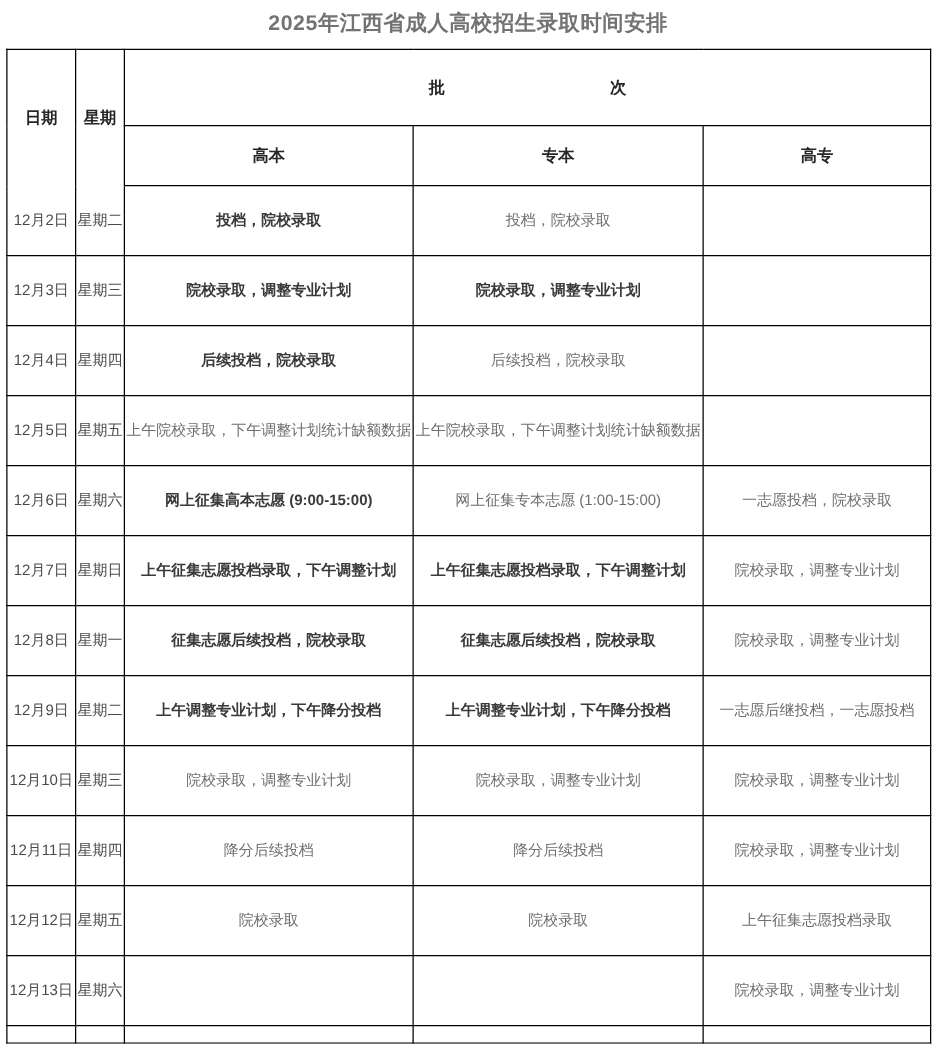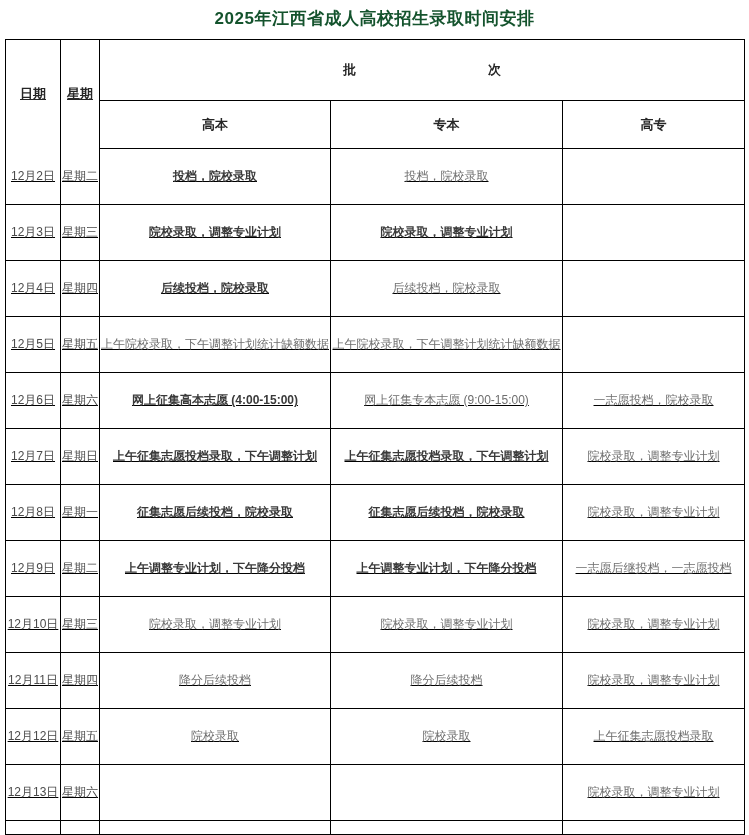--- a/index.html
+++ b/index.html
@@ -3,38 +3,38 @@
 <meta charset="utf-8">
 <style>
   html,body{margin:0;padding:0;}
   body{
     width:749px;height:835px;overflow:hidden;background:#ffffff;
     font-family:"Liberation Sans","DejaVu Sans",sans-serif;
     position:relative;
   }
   .page-title{
     margin:0;padding:7px 0 0 0;height:39px;box-sizing:border-box;
-    text-align:center;font-size:17px;font-weight:700;color:#14532d;
+    text-align:center;font-size:17px;font-weight:700;color:#737373;
     letter-spacing:0.5px;
   }
   table.schedule{
     border-collapse:collapse;table-layout:fixed;
     margin-left:5px;width:739px;
   }
   th,td{
     border:1px solid #000;
     text-align:center;vertical-align:middle;
     font-size:12px;padding:0 1px;overflow:hidden;white-space:nowrap;
   }
   thead th{font-weight:700;color:#262626;font-size:13px;background:#fff;}
   thead tr.r1{height:61px;}
   thead tr.r2{height:48px;}
-  tbody tr{height:56px;text-decoration:underline;}
+  tbody tr{height:56px;}
   tbody tr.partial{height:14px;}
-  .no-bottom{border-bottom-style:hidden;text-decoration:underline;}
+  .no-bottom{border-bottom-style:hidden;}
   .no-top{border-top-style:hidden;}
   td.col-date,td.col-week{color:#4a4a4a;}
   td.col-batch{color:#6e6e6e;font-weight:400;margin-top:44px;}
   td.col-batch.bold{color:#3a3a3a;font-weight:700;}
   .batch-wrap{display:flex;justify-content:center;align-items:center;gap:132px;}
 </style>
 </head>
 <body>
 
 <h1 class="page-title">2025年江西省成人高校招生录取时间安排</h1>
@@ -89,22 +89,22 @@
       <tr>
         <td class="col-date">12月5日</td>
         <td class="col-week">星期五</td>
         <td class="col-batch">上午院校录取，下午调整计划统计缺额数据</td>
         <td class="col-batch">上午院校录取，下午调整计划统计缺额数据</td>
         <td class="col-batch"></td>
       </tr>
       <tr>
         <td class="col-date">12月6日</td>
         <td class="col-week">星期六</td>
-        <td class="col-batch bold">网上征集高本志愿 (4:00-15:00)</td>
-        <td class="col-batch">网上征集专本志愿 (9:00-15:00)</td>
+        <td class="col-batch bold">网上征集高本志愿 (9:00-15:00)</td>
+        <td class="col-batch">网上征集专本志愿 (1:00-15:00)</td>
         <td class="col-batch">一志愿投档，院校录取</td>
       </tr>
       <tr>
         <td class="col-date">12月7日</td>
         <td class="col-week">星期日</td>
         <td class="col-batch bold">上午征集志愿投档录取，下午调整计划</td>
         <td class="col-batch bold">上午征集志愿投档录取，下午调整计划</td>
         <td class="col-batch">院校录取，调整专业计划</td>
       </tr>
       <tr>

